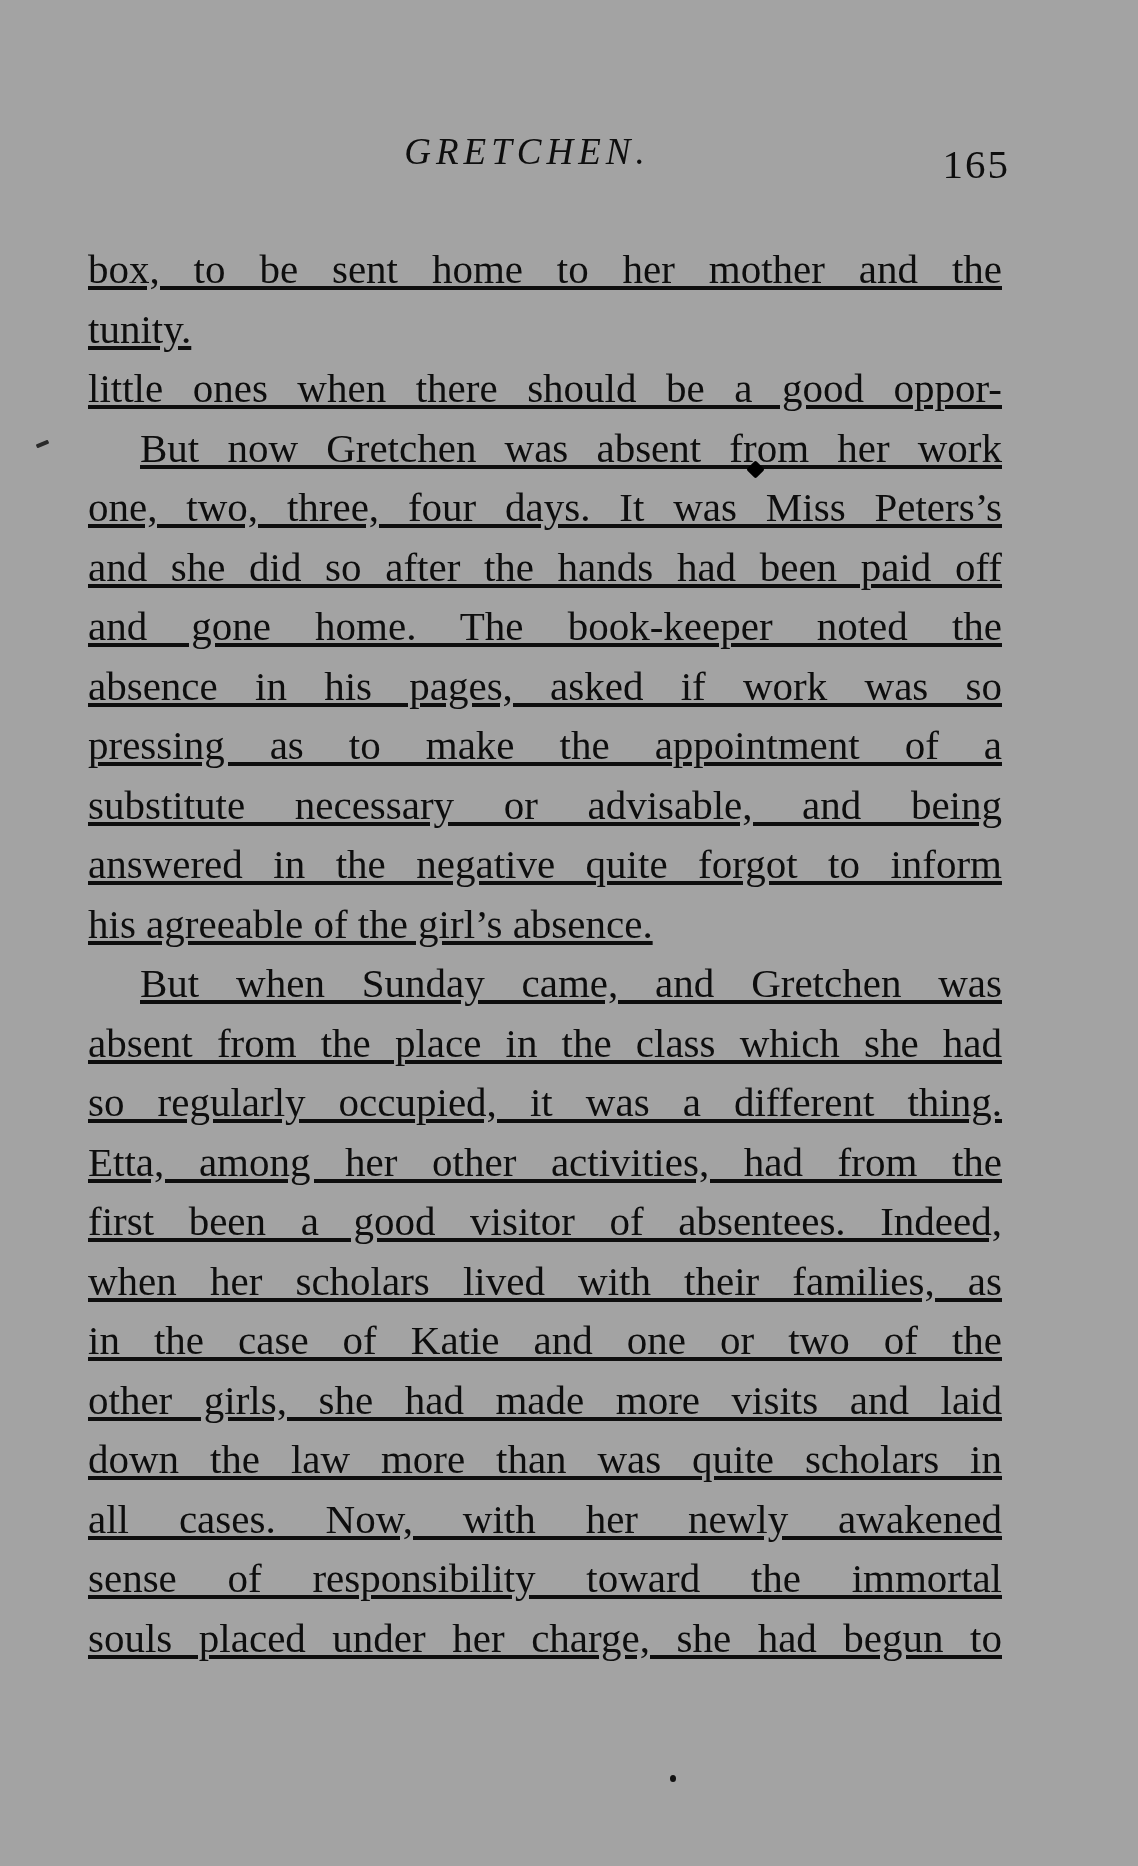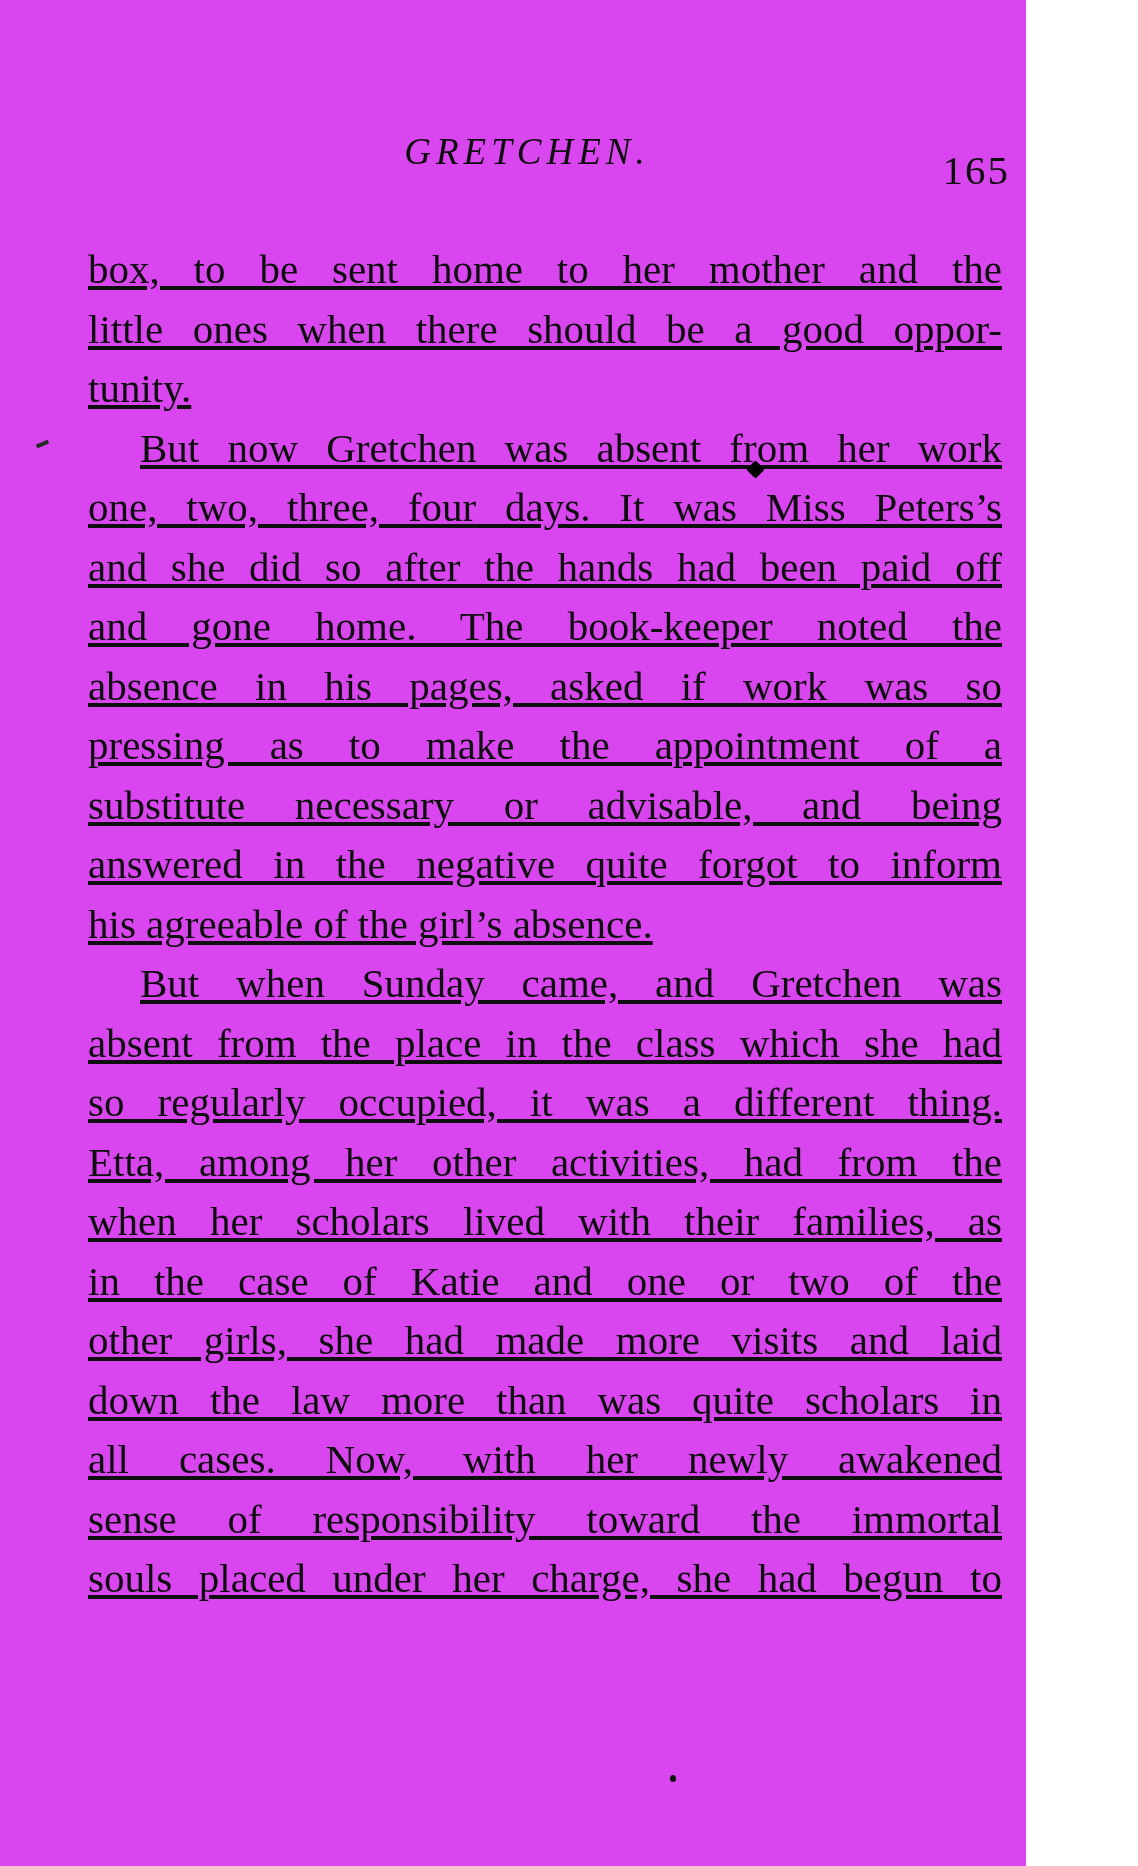--- a/index.html
+++ b/index.html
@@ -2,23 +2,23 @@
 <html><head>
 <meta charset="utf-8">
 <style>
   html, body {
     margin: 0;
     padding: 0;
     background: #ffffff;
   }
   .page {
     position: relative;
-    width: 1026px;
+    width: 1138px;
     height: 1866px;
-    background: #d946ef;
+    background: #a3a3a3;
     overflow: hidden;
     color: #0e0e0e;
     font-family: "Liberation Serif", "DejaVu Serif", serif;
   }
   .running-head {
     position: absolute;
     left: 88px;
     top: 128px;
     width: 914px;
     height: 80px;
@@ -29,21 +29,21 @@
     transform: translateX(-50%);
     top: 2px;
     font-style: italic;
     font-size: 37px;
     letter-spacing: 5px;
     white-space: nowrap;
   }
   .page-number {
     position: absolute;
     right: -8px;
-    top: 18px;
+    top: 12px;
     font-size: 41px;
     letter-spacing: 2px;
   }
   .textblock {
     position: absolute;
     left: 88px;
     top: 240px;
     width: 914px;
   }
   .line {
@@ -101,41 +101,42 @@
 
   <header class="running-head">
     <div class="head-title">GRETCHEN.</div>
     <div class="page-number">165</div>
   </header>
 
   <main class="textblock">
 
     <section class="paragraph">
       <div class="line">box, to be sent home to her mother and the</div>
+      <div class="line flush">tunity.</div>
       <div class="line">little ones when there should be a good oppor-</div>
-      <div class="line flush">tunity.</div>
     </section>
 
     <section class="paragraph">
       <div class="line indent">But now Gretchen was absent from her work</div>
       <div class="line">one, two, three, four days. It was Miss Peters’s</div>
       <div class="line">and she did so after the hands had been paid off</div>
       <div class="line">and gone home. The book-keeper noted the</div>
       <div class="line">absence in his pages, asked if work was so</div>
       <div class="line">pressing as to make the appointment of a</div>
       <div class="line">substitute necessary or advisable, and being</div>
       <div class="line">answered in the negative quite forgot to inform</div>
       <div class="line flush">his agreeable of the girl’s absence.</div>
     </section>
 
     <section class="paragraph">
       <div class="line indent">But when Sunday came, and Gretchen was</div>
       <div class="line">absent from the place in the class which she had</div>
       <div class="line">so regularly occupied, it was a different thing.</div>
       <div class="line">Etta, among her other activities, had from the</div>
+      <div class="line">first been a good visitor of absentees. Indeed,</div>
       <div class="line">when her scholars lived with their families, as</div>
       <div class="line">in the case of Katie and one or two of the</div>
       <div class="line">other girls, she had made more visits and laid</div>
       <div class="line">down the law more than was quite scholars in</div>
       <div class="line">all cases. Now, with her newly awakened</div>
       <div class="line">sense of responsibility toward the immortal</div>
       <div class="line">souls placed under her charge, she had begun to</div>
     </section>
 
   </main>

